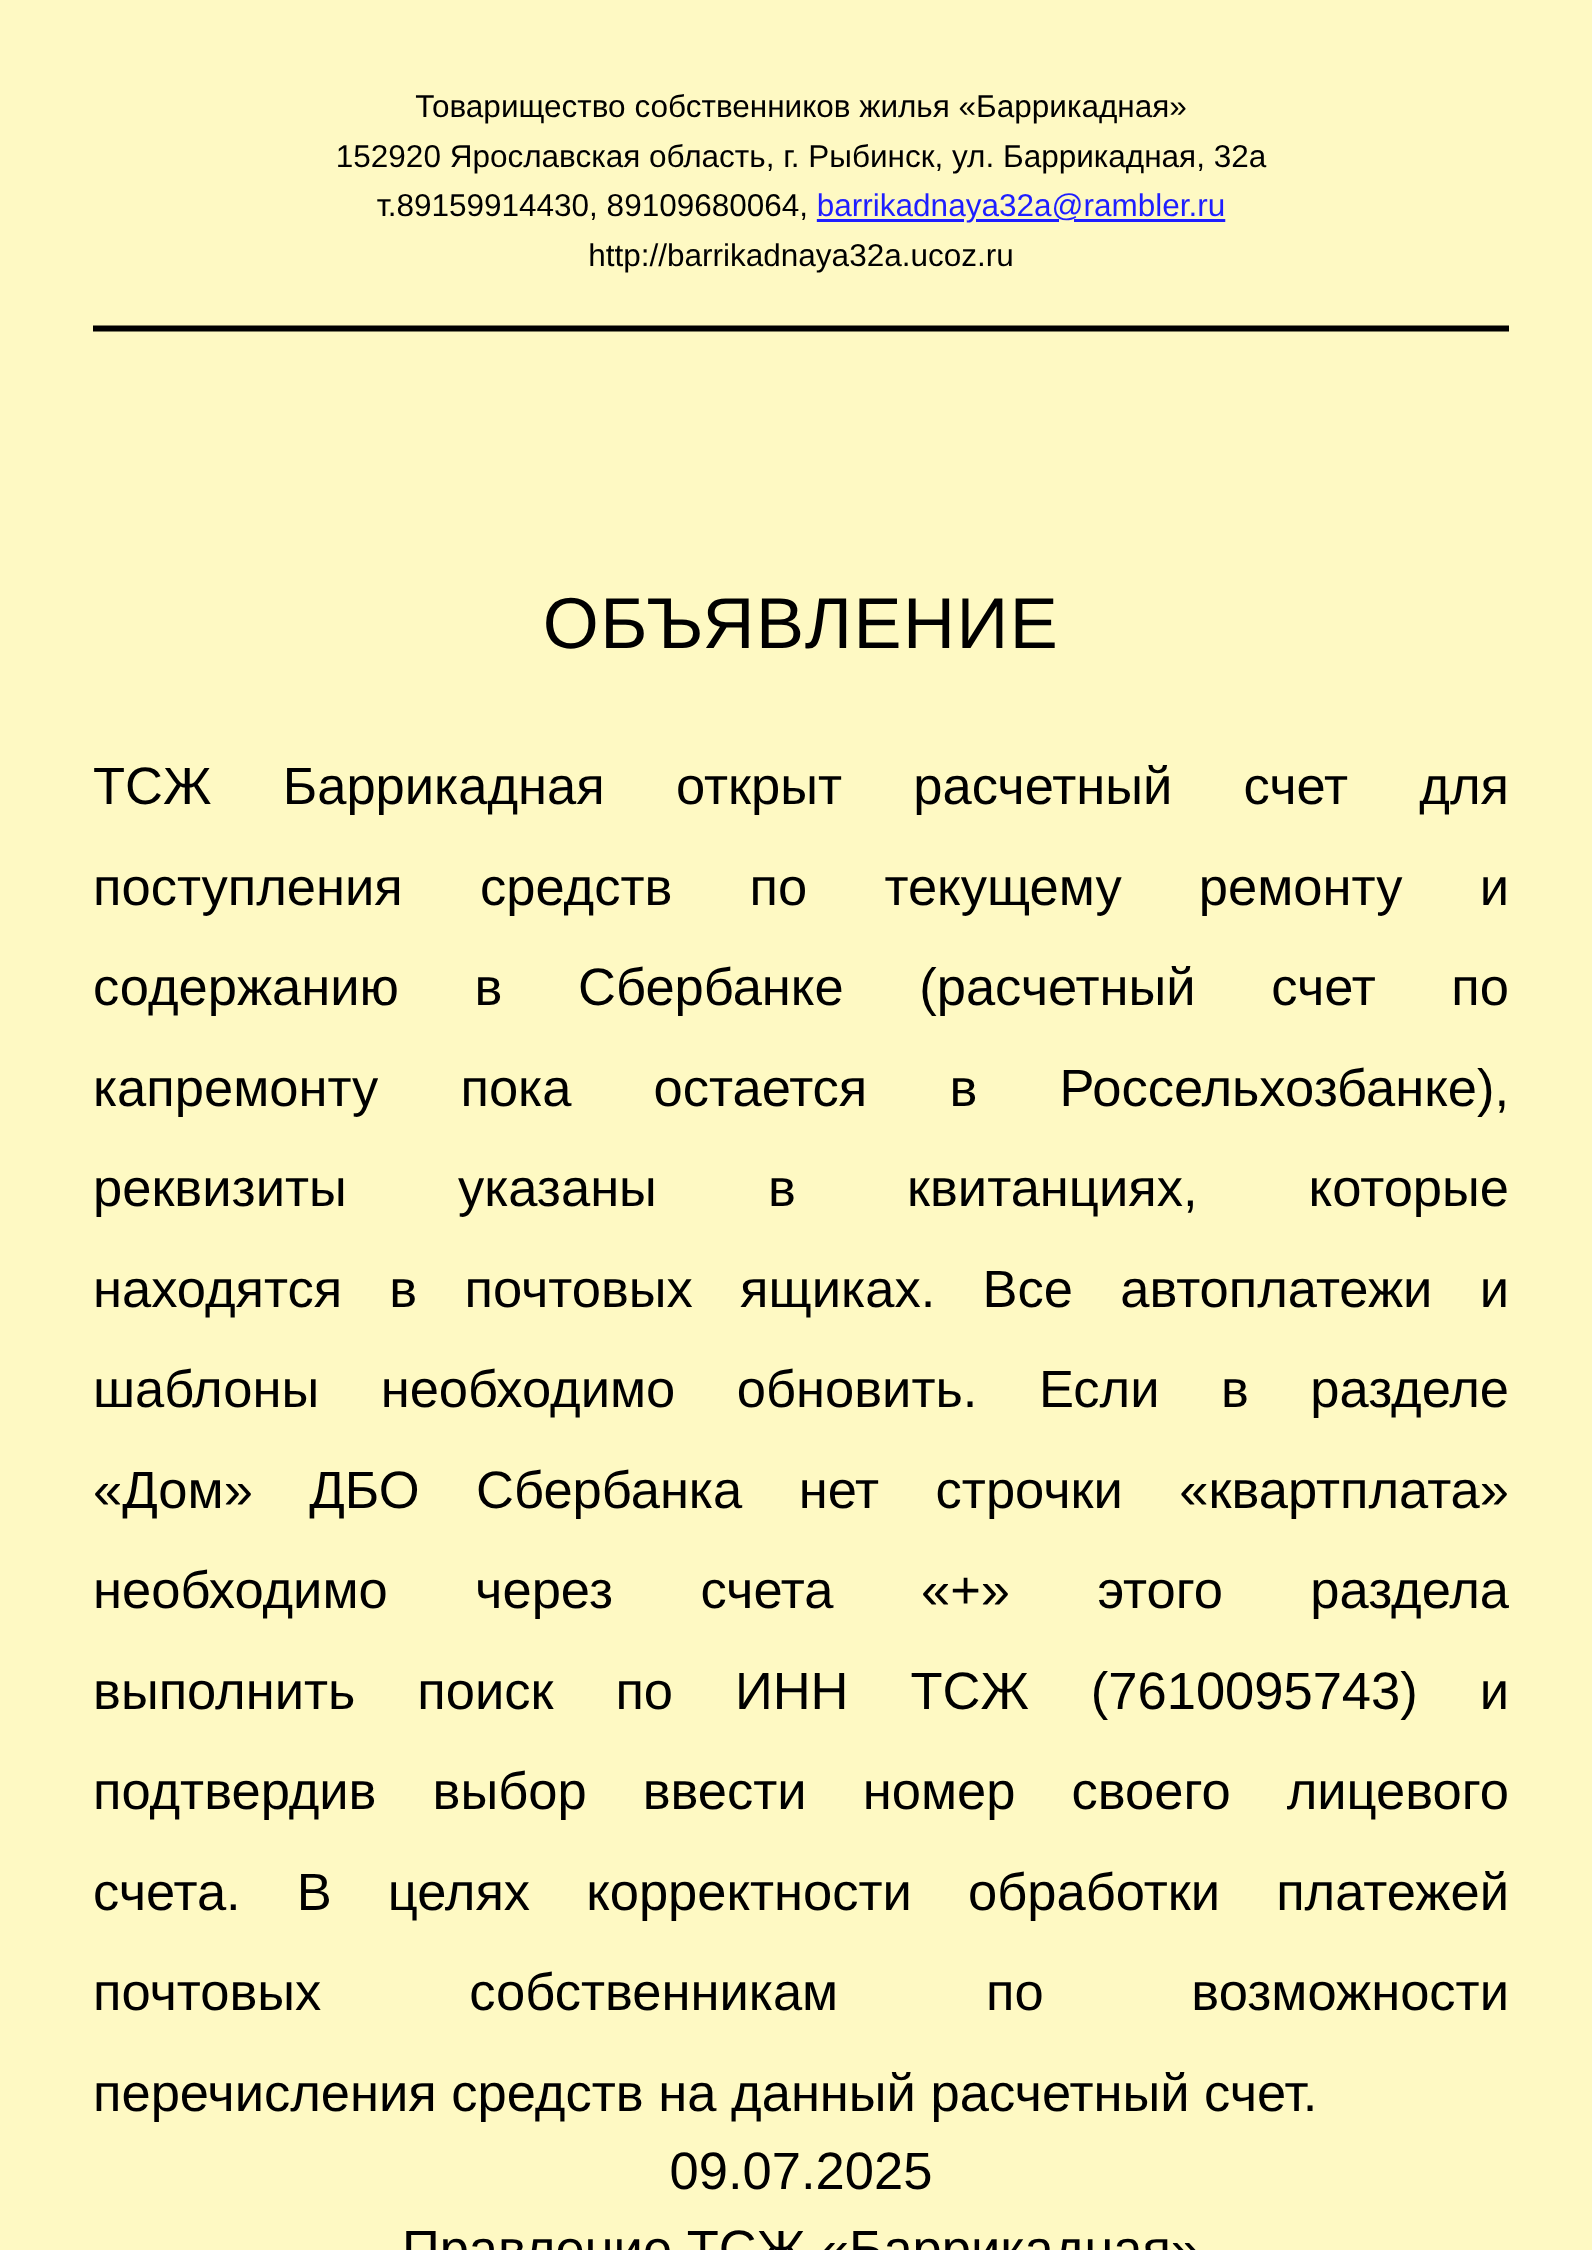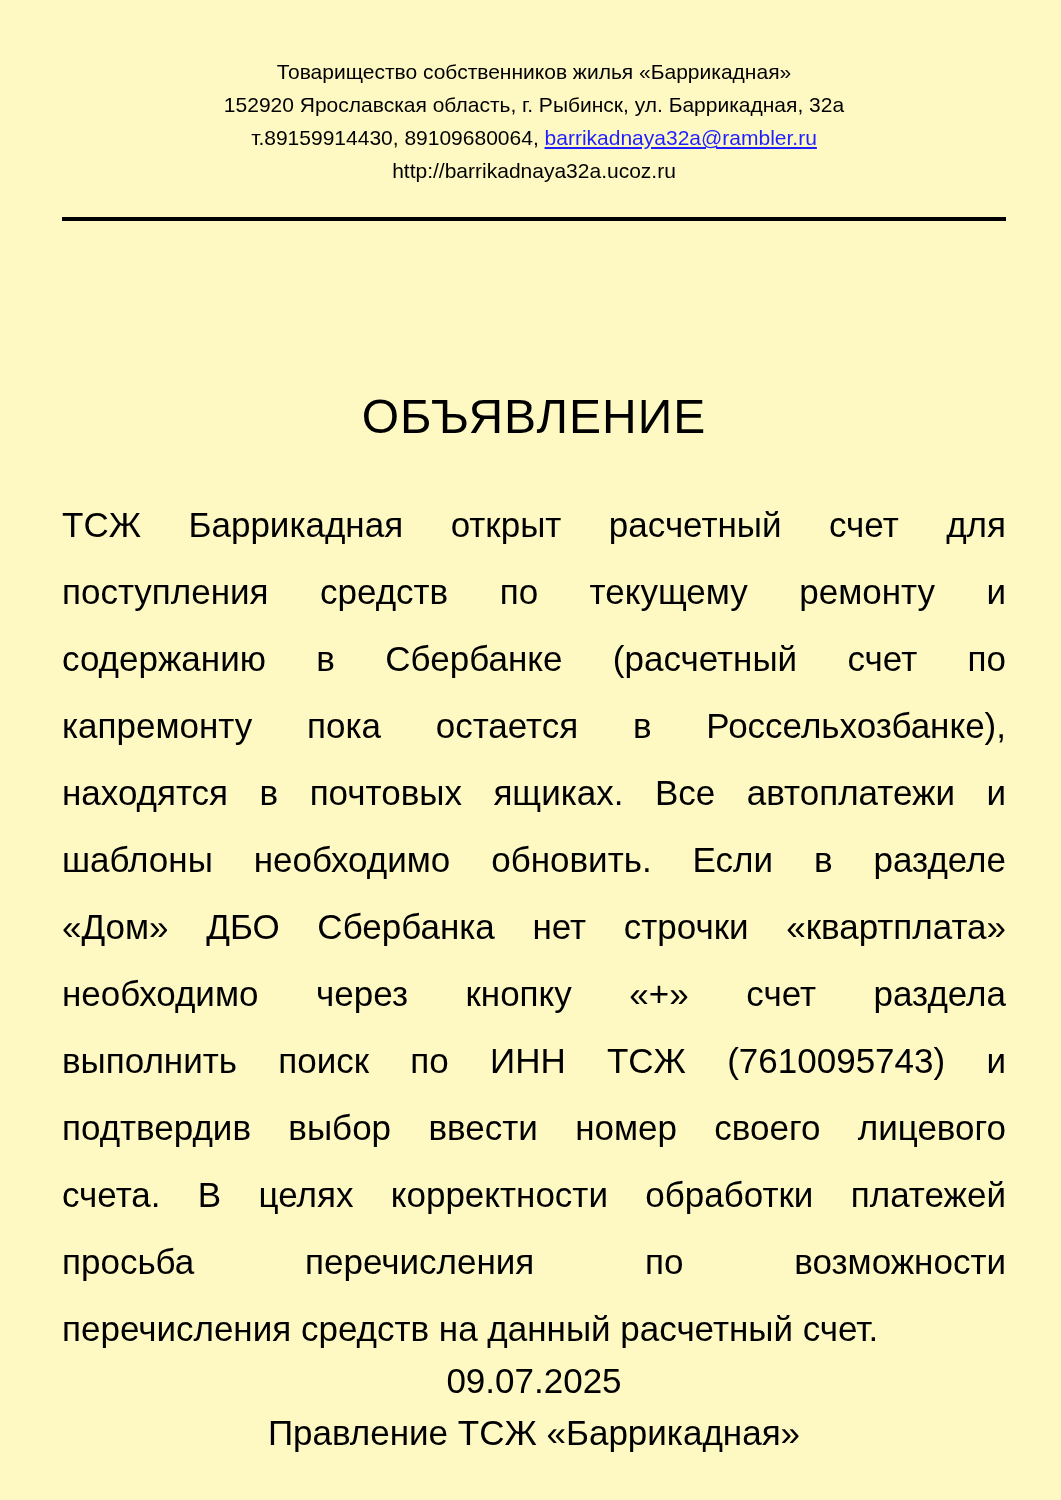--- a/index.html
+++ b/index.html
@@ -76,28 +76,29 @@
 
   <hr class="rule">
 
   <h1 class="doc-title">ОБЪЯВЛЕНИЕ</h1>
 
   <div class="announcement" id="body-lines">
       <div class="body-line">ТСЖ Баррикадная открыт расчетный счет для</div>
       <div class="body-line">поступления средств по текущему ремонту и</div>
       <div class="body-line">содержанию в Сбербанке (расчетный счет по</div>
       <div class="body-line">капремонту пока остается в Россельхозбанке),</div>
+      <div class="body-line">реквизиты указаны в квитанциях, которые</div>
       <div class="body-line">находятся в почтовых ящиках. Все автоплатежи и</div>
       <div class="body-line">шаблоны необходимо обновить. Если в разделе</div>
       <div class="body-line">«Дом» ДБО Сбербанка нет строчки «квартплата»</div>
-      <div class="body-line">необходимо через кнопку «+» счет раздела</div>
+      <div class="body-line">необходимо через счета «+» этого раздела</div>
       <div class="body-line">выполнить поиск по ИНН ТСЖ (7610095743) и</div>
       <div class="body-line">подтвердив выбор ввести номер своего лицевого</div>
       <div class="body-line">счета. В целях корректности обработки платежей</div>
-      <div class="body-line">просьба перечисления по возможности</div>
+      <div class="body-line">почтовых собственникам по возможности</div>
       <div class="body-line last">перечисления средств на данный расчетный счет.</div>
     </div>
 
   <div class="signature">
     <div class="sig-line">09.07.2025</div>
     <div class="sig-line">Правление ТСЖ «Баррикадная»</div>
   </div>
 
 </div>
 

